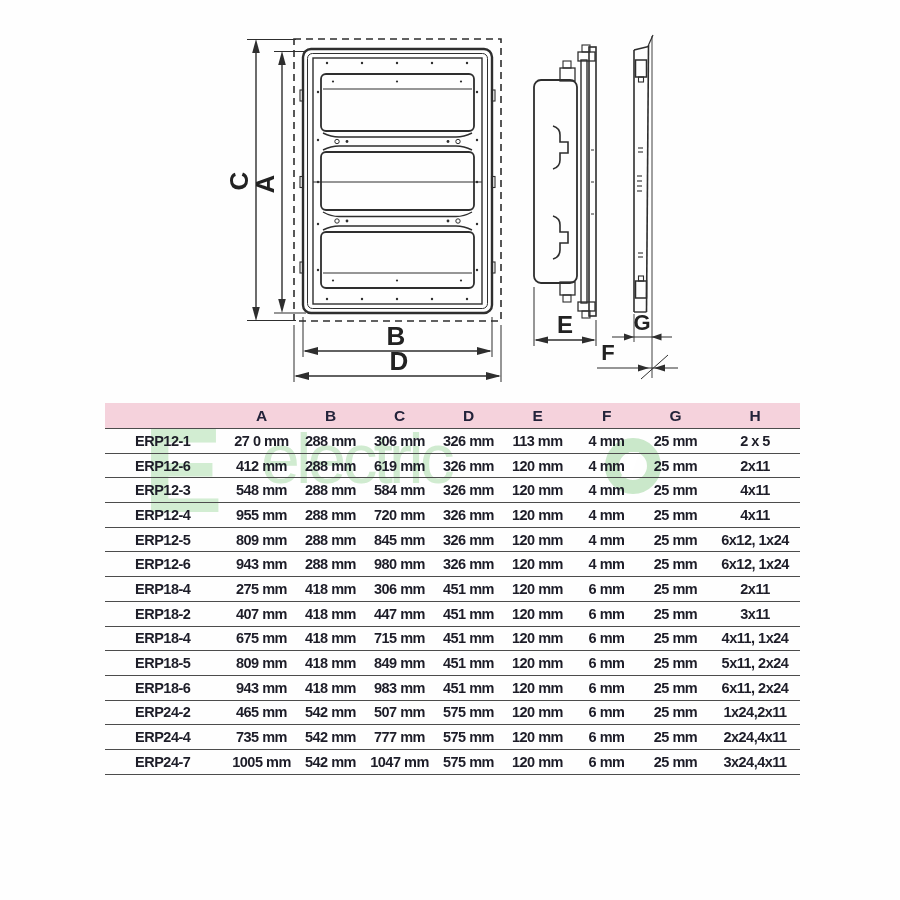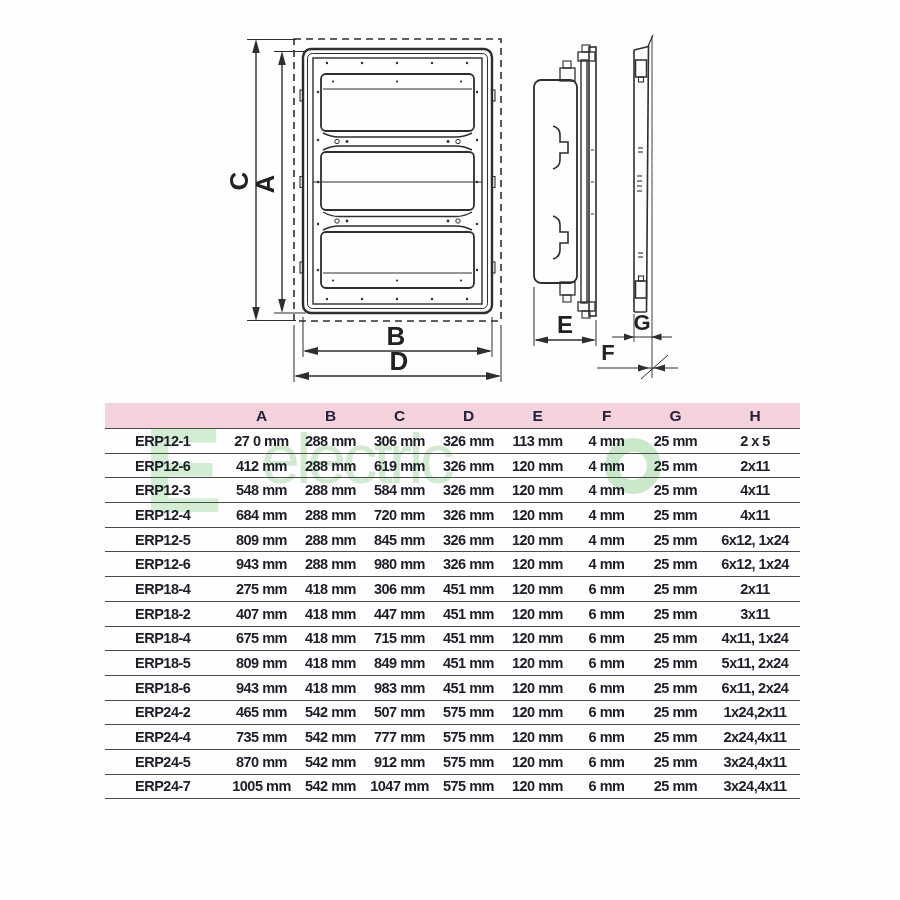--- a/index.html
+++ b/index.html
@@ -296,21 +296,21 @@
           <td>288 mm</td>
           <td>584 mm</td>
           <td>326 mm</td>
           <td>120 mm</td>
           <td>4 mm</td>
           <td>25 mm</td>
           <td>4x11</td>
         </tr>
         <tr>
           <td>ERP12-4</td>
-          <td>684 mm</td>
+          <td>955 mm</td>
           <td>288 mm</td>
           <td>720 mm</td>
           <td>326 mm</td>
           <td>120 mm</td>
           <td>4 mm</td>
           <td>25 mm</td>
           <td>4x11</td>
         </tr>
         <tr>
           <td>ERP12-5</td>
@@ -405,31 +405,20 @@
           <td>735 mm</td>
           <td>542 mm</td>
           <td>777 mm</td>
           <td>575 mm</td>
           <td>120 mm</td>
           <td>6 mm</td>
           <td>25 mm</td>
           <td>2x24,4x11</td>
         </tr>
         <tr>
-          <td>ERP24-5</td>
-          <td>870 mm</td>
-          <td>542 mm</td>
-          <td>912 mm</td>
-          <td>575 mm</td>
-          <td>120 mm</td>
-          <td>6 mm</td>
-          <td>25 mm</td>
-          <td>3x24,4x11</td>
-        </tr>
-        <tr>
           <td>ERP24-7</td>
           <td>1005 mm</td>
           <td>542 mm</td>
           <td>1047 mm</td>
           <td>575 mm</td>
           <td>120 mm</td>
           <td>6 mm</td>
           <td>25 mm</td>
           <td>3x24,4x11</td>
         </tr>

